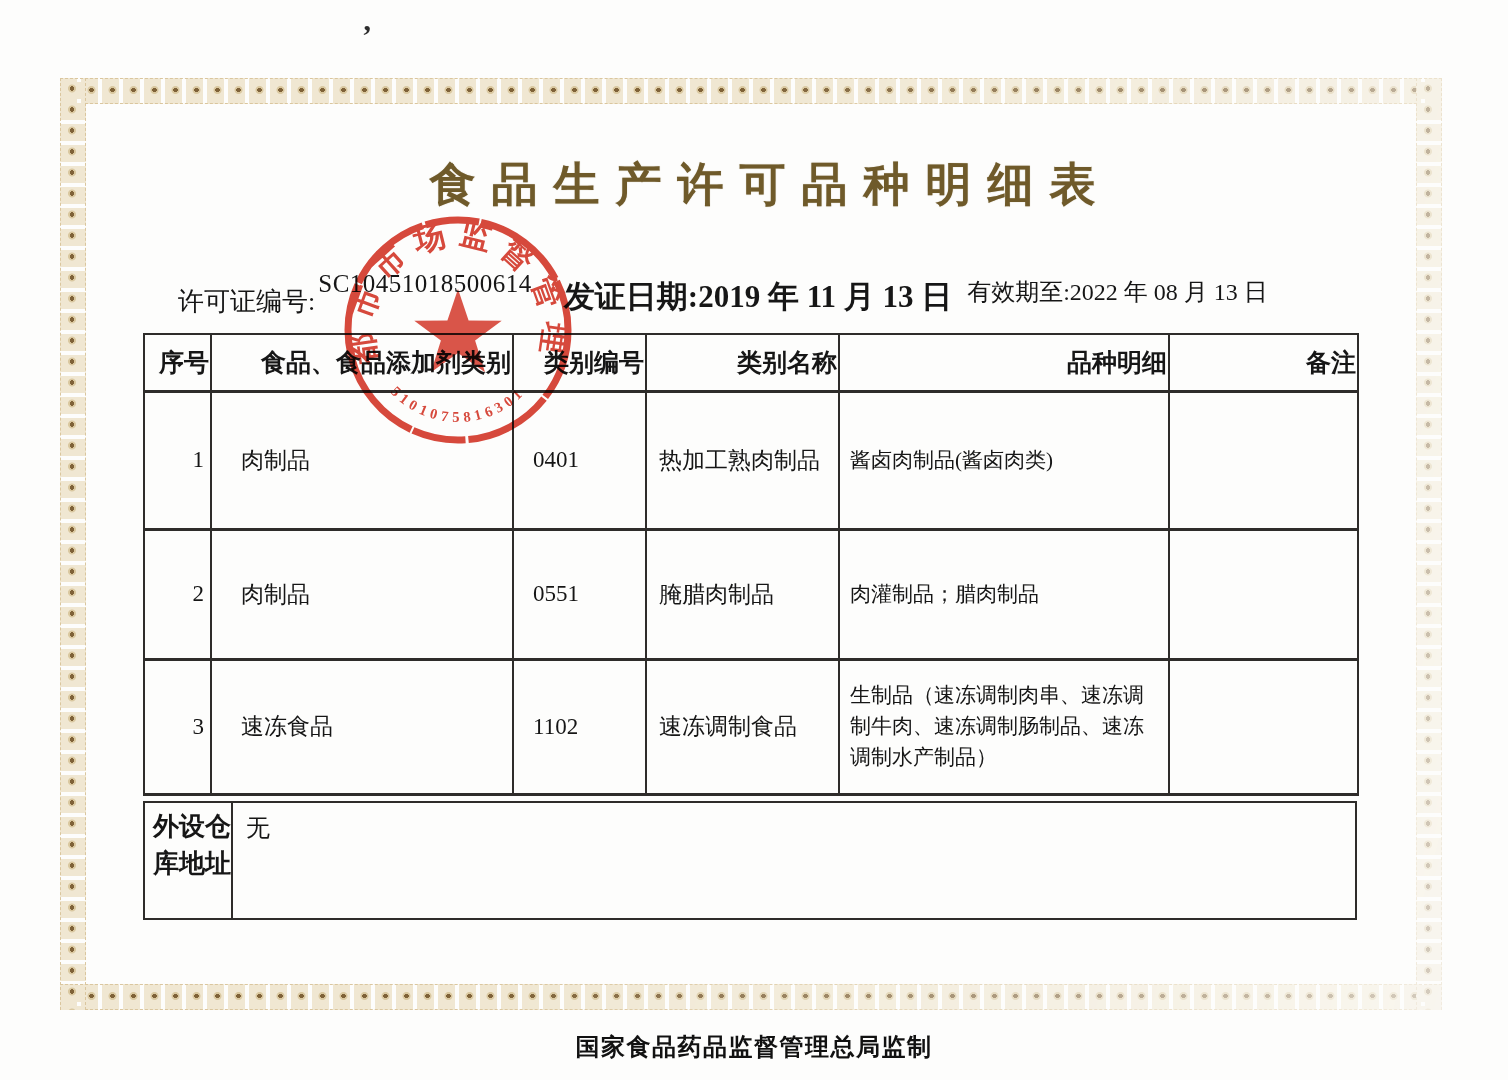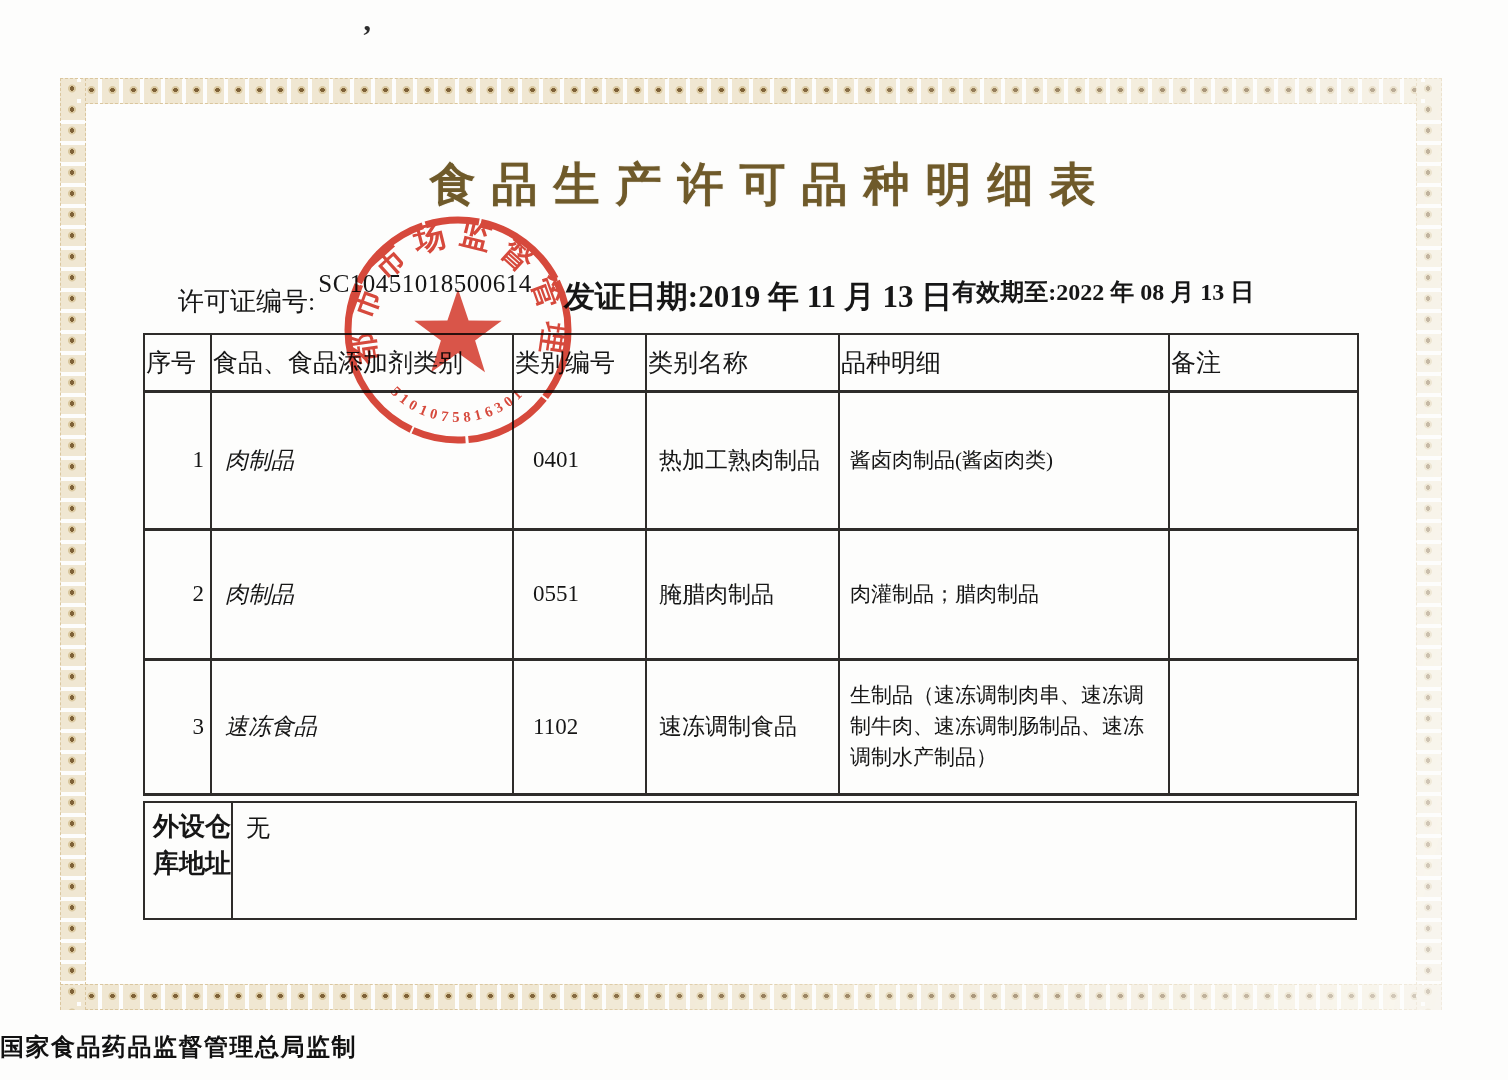--- a/index.html
+++ b/index.html
@@ -50,36 +50,36 @@
   .title{
     position:absolute;left:0;right:0;top:154px;text-align:center;
     font-size:46px;font-weight:bold;letter-spacing:16px;padding-left:33px;
     color:var(--title_bronze);
     text-shadow:0 0 1px rgba(111,90,42,.45);
   }
   .license{position:absolute;left:178px;top:268px;display:flex;align-items:flex-start;white-space:nowrap;}
   .lic-label{font-weight:normal;font-size:26px;padding-top:16px;font-family:"Liberation Sans","DejaVu Sans",sans-serif;font-family:"Liberation Serif",serif;}
   .lic-number{font-size:25px;margin-left:3px;padding-top:2px;letter-spacing:.5px;}
   .lic-issue{font-size:31px;font-weight:600;margin-left:32px;padding-top:8px;}
-  .lic-valid{font-size:24px;font-weight:700;padding-top:8px;}
+  .lic-valid{font-size:24px;font-weight:400;margin-left:15px;padding-top:8px;}
 
   
   table.main{
     position:absolute;left:143px;top:333px;width:1214px;
     border-collapse:collapse;table-layout:fixed;
     border:2px solid var(--table_line);border-bottom:3px solid var(--table_line);
   }
   table.main th,table.main td{border:2px solid var(--table_line);overflow:hidden;}
   table.main tr.data-row{border-top:3px solid var(--table_line);}
-  th{font-size:25px;font-weight:normal;text-align:left;margin-top:44px;}
+  th{font-size:25px;font-weight:bold;text-align:right;margin-top:44px;}
   tr.head-row{height:57px;}
   tr.r1{height:138px;} tr.r2{height:130px;} tr.r3{height:135px;}
   td{font-size:23px;vertical-align:middle;}
   .c-idx{text-align:right;padding-right:6px;}
-  .c-cat{padding-left:13px;font-style:italic;}
+  .c-cat{padding-left:29px;}
   .c-code{padding-left:19px;}
   .c-name{padding-left:12px;}
   .c-detail{padding:2px 4px 2px 10px;font-size:21px;line-height:31px;}
 
   
   .warehouse{
     position:absolute;left:143px;top:801px;width:1214px;height:119px;
     border:2px solid var(--table_line);display:flex;box-sizing:border-box;
   }
   .wh-label{
@@ -92,21 +92,21 @@
   .stamp{
     position:absolute;left:338px;top:210px;width:240px;height:240px;
     mix-blend-mode:multiply;opacity:.92;
   }
   .stamp svg{width:100%;height:100%;}
   .stamp-arc{font-size:31px;font-weight:bold;letter-spacing:11px;fill:var(--stamp_red);}
   .stamp-serial{font-size:14.5px;font-weight:bold;letter-spacing:4.5px;fill:var(--stamp_red);}
 
   
   .footer{
-    position:absolute;left:0;right:0;top:1031px;text-align:left;
+    position:absolute;left:0;right:0;top:1031px;text-align:center;
     font-size:24px;font-weight:bold;letter-spacing:1.5px;color:#111;
   }
 </style>
 </head>
 <body>
 
 <div class="page">
 
   <div class="frame">
     <div class="strip strip-h strip-top"></div>

